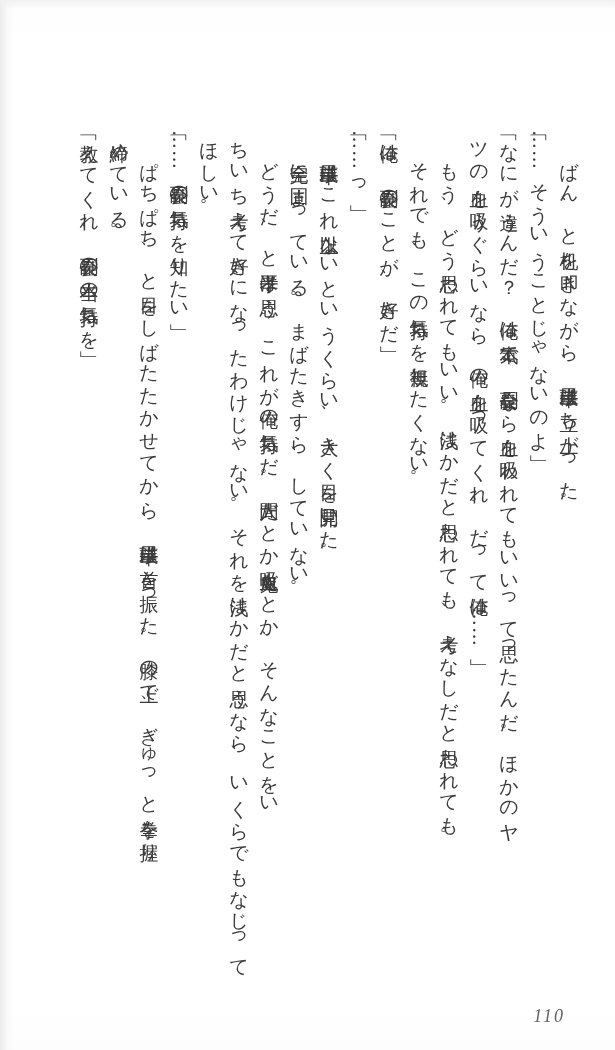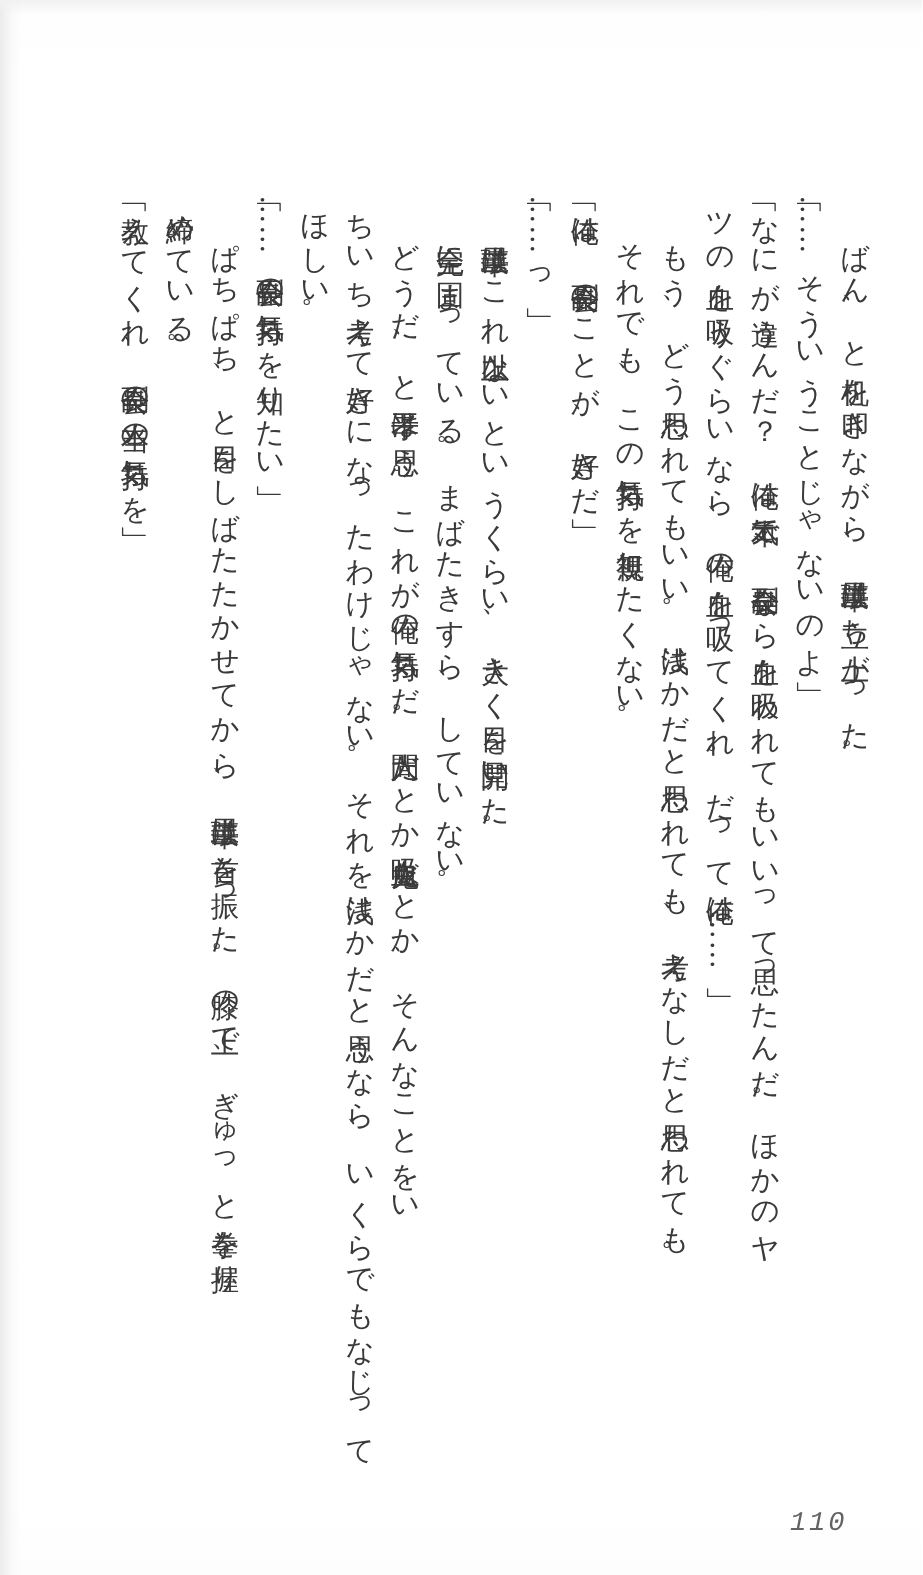--- a/index.html
+++ b/index.html
@@ -48,21 +48,21 @@
     display: block;
     line-height: 30px;   
     height: 846px;
     margin: 0;
     white-space: pre;
   }
   .page-number {
     position: absolute;
     top: 1006px;
     right: 50px;
-    font-family: Liberation Mono, monospace;
+    font-family: Liberation Serif, serif;
     font-style: italic;
     font-size: 18px;
     letter-spacing: 2px;
     color: #636363;
   }
 </style>
 </head>
 <body>
 
 <div class="page">

